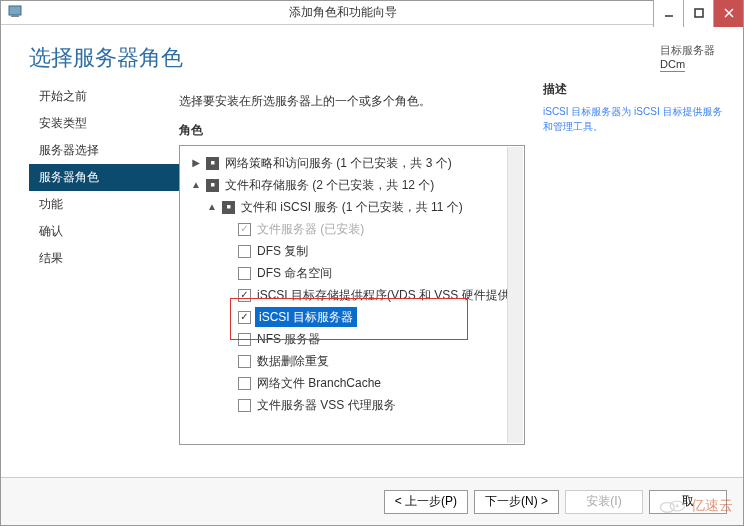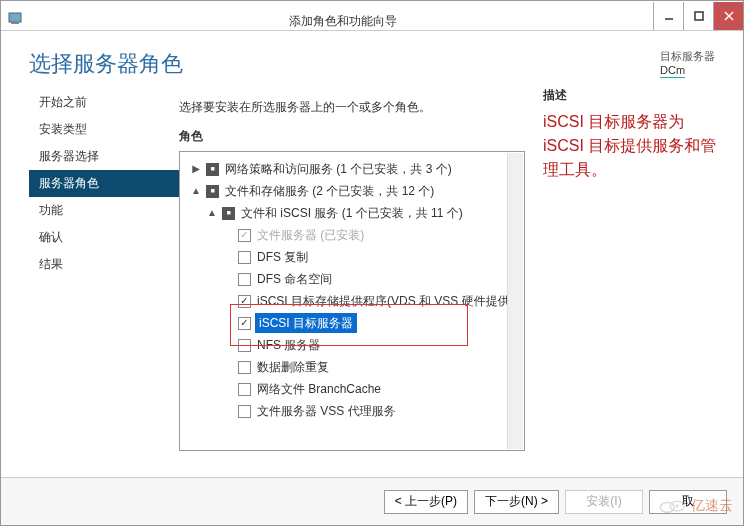--- a/index.html
+++ b/index.html
@@ -1,18 +1,18 @@
 <!DOCTYPE html>
 <html><head>
 <meta charset="utf-8">
 <style>
 * { box-sizing: border-box; margin: 0; padding: 0; }
 body { font-family: "Microsoft YaHei", "Segoe UI", sans-serif; font-size: 12px; color: #333; background: #fff; }
 .window { width: 744px; height: 526px; background: #fff; position: relative; border: 1px solid #999; }
-.titlebar { height: 30px; background: #fff; display: flex; align-items: flex-end; border-bottom: 1px solid #ccc; }
+.titlebar { height: 24px; background: #fff; display: flex; align-items: center; border-bottom: 1px solid #ccc; }
 .titlebar-icon { width: 20px; height: 20px; margin: 0 6px; display: inline-block; }
 .titlebar-icon svg { width: 16px; height: 16px; }
 .titlebar-text { flex: 1; text-align: center; font-size: 12px; color: #333; }
 .window-controls { display: flex; }
 .wc-btn { width: 30px; height: 28px; display: flex; align-items: center; justify-content: center; border-left: 1px solid #aaa; cursor: pointer; }
 .wc-close { background: #c75050; color: #fff; }
 .wc-min, .wc-max { background: #fff; }
 .header-area { padding: 18px 28px 8px 28px; display: flex; justify-content: space-between; align-items: flex-start; }
 .page-title { color: #2f6ea5; font-size: 22px; font-weight: 400; }
 .target-box { text-align: left; font-size: 11px; color: #666; }
@@ -36,21 +36,21 @@
 .cb.mixed::after { content: "■"; color: #fff; font-size: 7px; }
 .cb.checked.greyed::after { color: #aaa; }
 .row-label { padding: 0 2px; }
 .row-label.greyed { color: #aaa; }
 .row-label.selected { background: #0a6cce; color: #fff; padding: 0 4px; }
 .indent-1 { padding-left: 6px; }
 .indent-2 { padding-left: 22px; }
 .indent-3 { padding-left: 38px; }
 .highlight-box { position: absolute; border: 1px solid #d33; pointer-events: none; }
 .desc-col { width: 180px; }
-.desc-text { font-size: 16px; color: #b91c1c; line-height: 1.5; }
+.desc-text { font-size: 10px; color: #3b82f6; line-height: 1.5; }
 .footer { position: absolute; bottom: 0; left: 0; right: 0; height: 48px; border-top: 1px solid #ccc; display: flex; align-items: center; justify-content: flex-end; padding: 0 16px; gap: 6px; background: #f7f7f7; }
 .footer-btn { min-width: 78px; height: 24px; border: 1px solid #999; background: #fff; font-size: 12px; cursor: pointer; padding: 0 10px; }
 .footer-btn.disabled { color: #aaa; border-color: #ccc; cursor: default; }
 .watermark { position: absolute; right: 10px; bottom: 10px; opacity: 0.55; font-size: 14px; color: #c2410c; display: flex; align-items: center; gap: 4px; pointer-events: none; }
 .watermark svg { width: 28px; height: 18px; }
 .scroll-hint { position: absolute; right: 1px; top: 1px; bottom: 1px; width: 16px; background: #f0f0f0; border-left: 1px solid #ddd; }
 </style>
 </head>
 <body>
 

